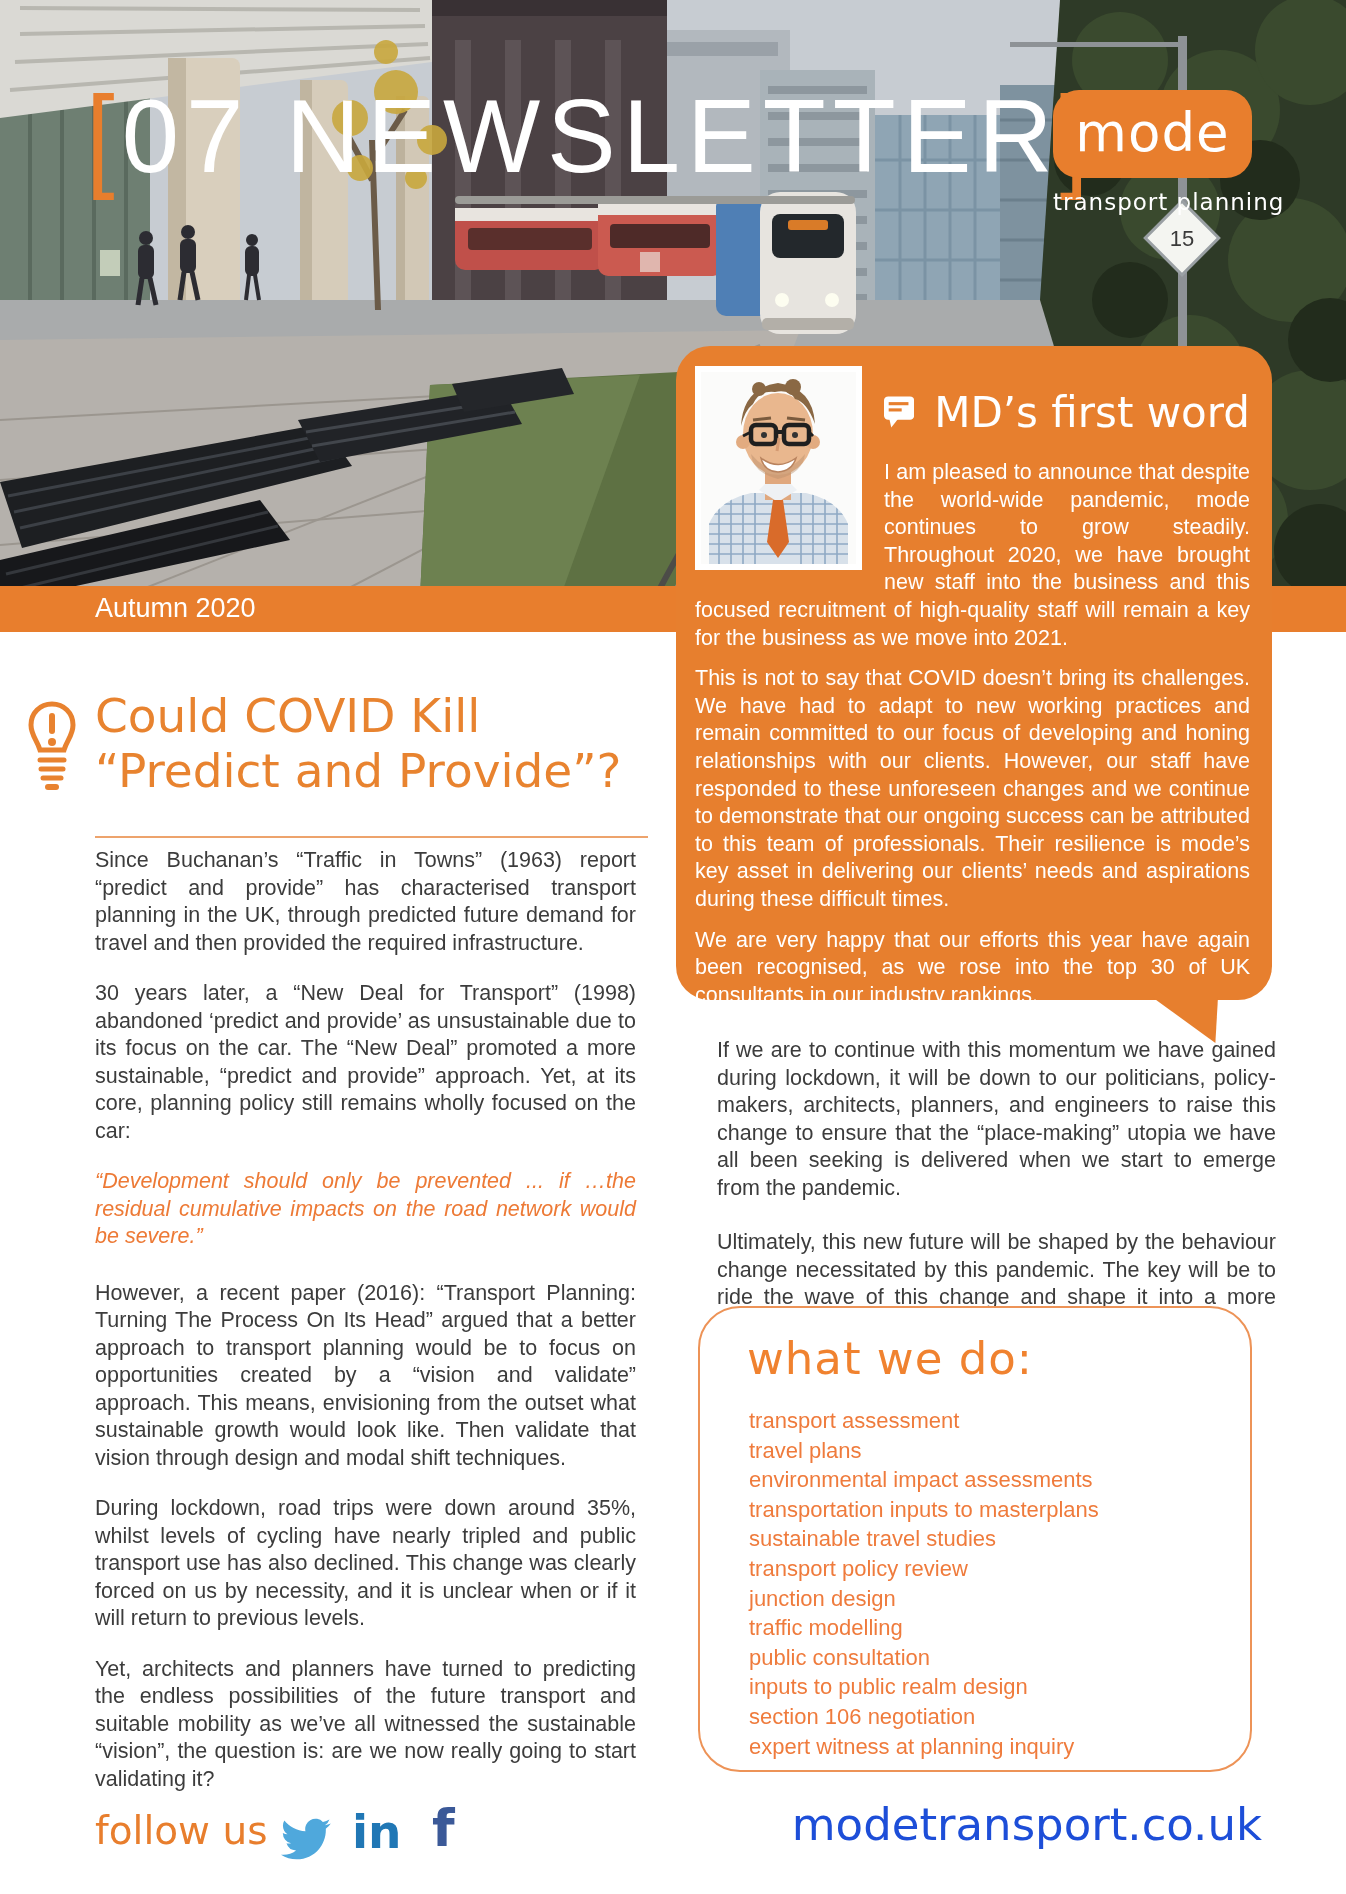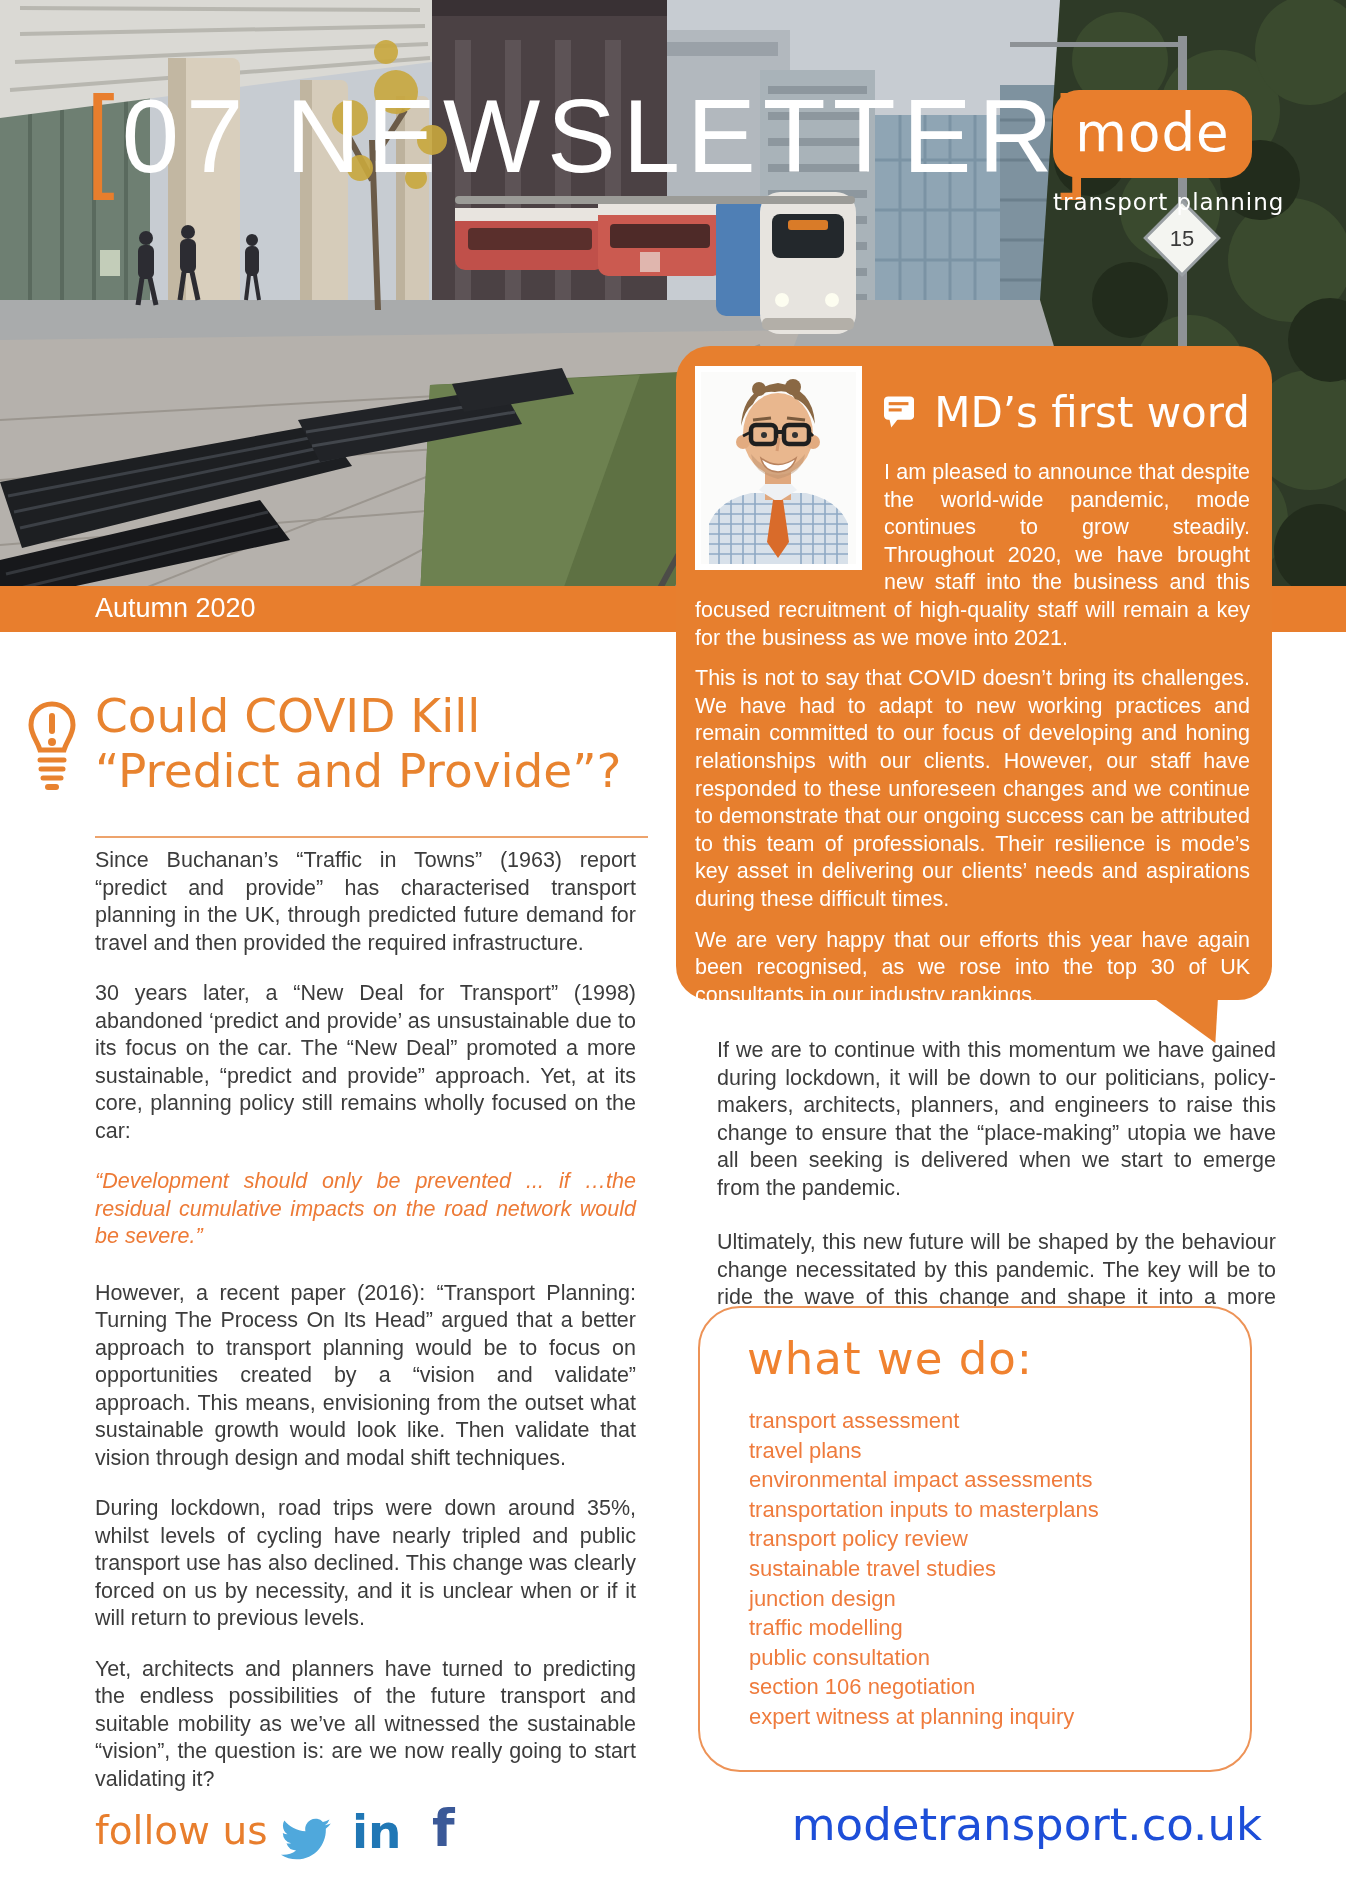--- a/index.html
+++ b/index.html
@@ -400,25 +400,26 @@
     <p>Ultimately, this new future will be shaped by the behaviour change necessitated by this pandemic. The key will be to ride the wave of this change and shape it into a more sustainable future.</p>
   </div>
 
   <div class="services">
     <div class="services-title">what we do:</div>
     <ul>
       <li>transport assessment</li>
       <li>travel plans</li>
       <li>environmental impact assessments</li>
       <li>transportation inputs to masterplans</li>
+      <li>sustainable travel studies</li>
       <li>transport policy review</li>
-      <li>sustainable travel studies</li>
       <li>junction design</li>
       <li>traffic modelling</li>
       <li>public consultation</li>
+      <li>inputs to public realm design</li>
       <li>section 106 negotiation</li>
       <li>expert witness at planning inquiry</li>
     </ul>
   </div>
 
   <span class="follow">follow us</span>
 
   <svg class="tw-icon" width="50" height="42" viewBox="0 0 24 20">
     <path fill="#4FA8DC" d="M23.9 2.57a10 10 0 0 1-2.82.78A4.96 4.96 0 0 0 23.25.62a9.99 9.99 0 0 1-3.13 1.2A4.92 4.92 0 0 0 11.74 6.3C7.64 6.1 4.02 4.13 1.6 1.16a4.82 4.82 0 0 0-.67 2.48c0 1.71.87 3.21 2.19 4.1a4.9 4.9 0 0 1-2.23-.62v.06a4.92 4.92 0 0 0 3.95 4.83 5 5 0 0 1-2.21.08 4.94 4.94 0 0 0 4.6 3.42A9.87 9.87 0 0 1 1.13 17.6c-.39 0-.78-.02-1.17-.07a14 14 0 0 0 7.56 2.21c9.05 0 14-7.5 14-13.99 0-.21 0-.42-.02-.63a9.94 9.94 0 0 0 2.4-2.55z"></path>
   </svg>

